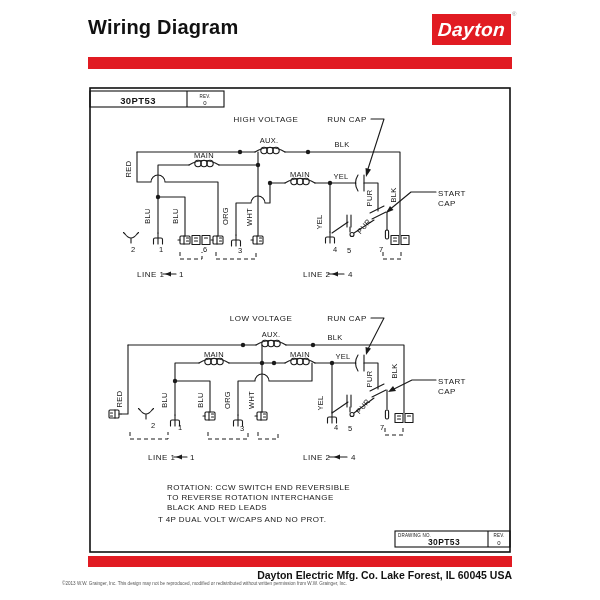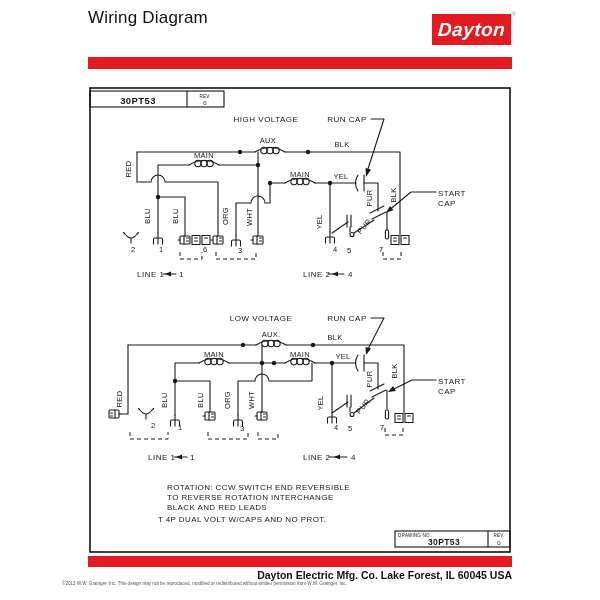--- a/index.html
+++ b/index.html
@@ -1,17 +1,17 @@
 <!DOCTYPE html>
 <html style="--brand-red: #E11B22;"><head>
 <meta charset="utf-8">
 <style>
   html,body{margin:0;padding:0;background:#fff;}
   body{width:600px;height:600px;position:relative;font-family:"Liberation Sans",sans-serif;color:#111;overflow:hidden;}
-  .hdr-title{position:absolute;left:88px;top:8px;font-size:17px;font-weight:normal;letter-spacing:.2px;}
+  .hdr-title{position:absolute;left:88px;top:16px;font-size:20px;font-weight:bold;letter-spacing:.2px;}
   .logo{position:absolute;left:432px;top:14px;width:79px;height:31px;background:var(--brand-red,#E11B22);display:flex;align-items:center;justify-content:center;}
   .logo span{color:#fff;font-size:19px;font-weight:bold;font-style:italic;letter-spacing:.5px;transform:skewX(-4deg);}
   .logo-reg{position:absolute;left:512px;top:11px;font-size:6px;color:#999;}
   .bar-top{position:absolute;left:88px;top:57px;width:424px;height:12px;background:var(--brand-red,#E11B22);}
   .bar-bottom{position:absolute;left:88px;top:556px;width:424px;height:11px;background:var(--brand-red,#E11B22);}
   .company{position:absolute;right:88px;top:569px;font-size:10.5px;font-weight:bold;white-space:nowrap;}
   .copyright{position:absolute;left:62px;top:581px;font-size:4.6px;color:#555;white-space:nowrap;}
   svg{position:absolute;left:0;top:0;}
   .w{fill:none;stroke:#1a1a1a;stroke-width:1.1;stroke-linecap:round;stroke-linejoin:round;}
   .wd{fill:none;stroke:#1a1a1a;stroke-width:1;stroke-dasharray:4 3;}

